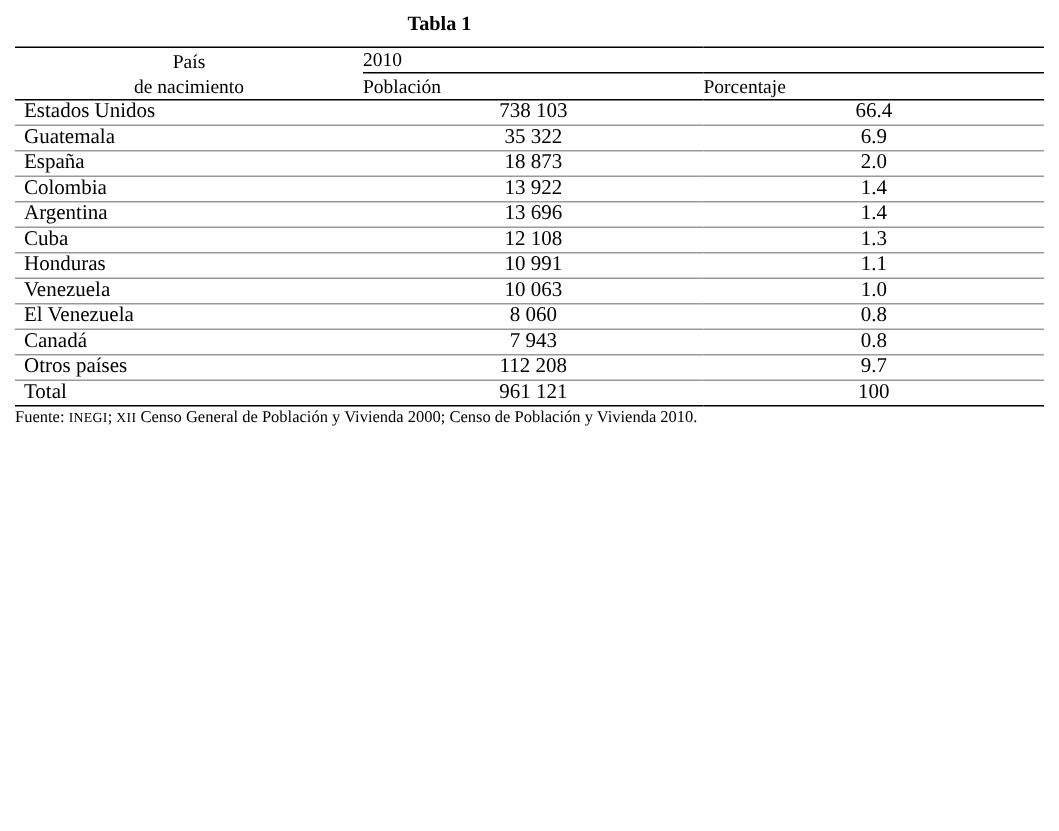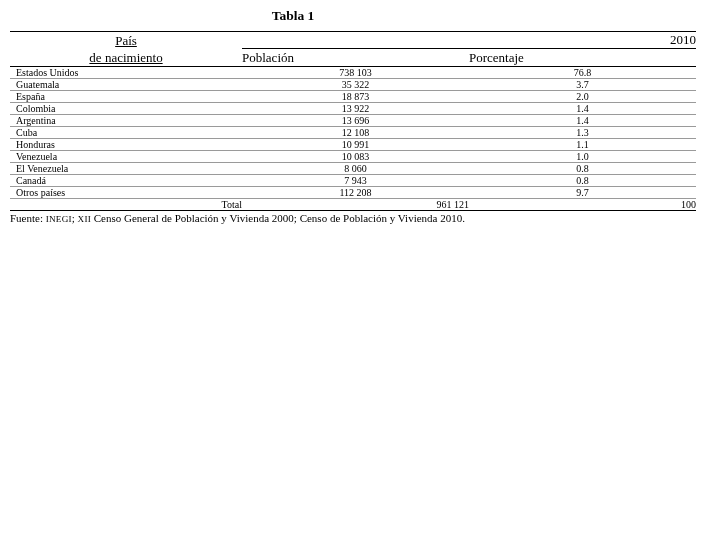--- a/index.html
+++ b/index.html
@@ -45,52 +45,50 @@
   .col-pob  { width: 227px; }
   .col-por  { width: 227px; }
 
   .hdr-pais {
     text-align: center;
     font-weight: bold;
     font-size: 13px;
     line-height: 17px;
     vertical-align: middle;
     padding: 8px 0 8px 0;
-    text-decoration: underline;
   }
   .hdr-2010 {
-    text-align: right;
+    text-align: left;
     font-weight: bold;
     font-size: 13px;
     padding: 9px 0 6px 0;
     border-bottom: 0.9px solid #000;
   }
   .hdr-sub {
     font-weight: bold;
     font-size: 13px;
     padding: 6px 0 7px 0;
   }
   .thinline td {
     border-top: 0.9px solid #000;
   }
   .row td {
-    font-size: 10px;
+    font-size: 14px;
     padding: 7px 0 7px 0;
     border-bottom: 0.7px solid #9a9a9a;
   }
   .row td.country {
     text-align: left;
     padding-left: 6px;
   }
   .row td.num {
     text-align: center;
   }
   .row.last td {
     border-bottom: none;
-    text-align: right;
   }
   .bottom-rule td {
     border-top: 1.6px solid #000;
   }
   .source {
     font-size: 11px;
     padding: 6px 0 0 6px;
     line-height: 14px;
   }
   .sc {
@@ -133,26 +131,26 @@
       </tr>
       <tr class="thinline">
         <td class="spacer-cell"></td>
         <td class="spacer-cell"></td>
         <td class="spacer-cell"></td>
       </tr>
 
       <tr class="row">
         <td class="country">Estados Unidos</td>
         <td class="num">738 103</td>
-        <td class="num">76.8</td>
+        <td class="num">66.4</td>
       </tr>
       <tr class="row">
         <td class="country">Guatemala</td>
         <td class="num">35 322</td>
-        <td class="num">3.7</td>
+        <td class="num">6.9</td>
       </tr>
       <tr class="row">
         <td class="country">España</td>
         <td class="num">18 873</td>
         <td class="num">2.0</td>
       </tr>
       <tr class="row">
         <td class="country">Colombia</td>
         <td class="num">13 922</td>
         <td class="num">1.4</td>
@@ -167,21 +165,21 @@
         <td class="num">12 108</td>
         <td class="num">1.3</td>
       </tr>
       <tr class="row">
         <td class="country">Honduras</td>
         <td class="num">10 991</td>
         <td class="num">1.1</td>
       </tr>
       <tr class="row">
         <td class="country">Venezuela</td>
-        <td class="num">10 083</td>
+        <td class="num">10 063</td>
         <td class="num">1.0</td>
       </tr>
       <tr class="row">
         <td class="country">El Venezuela</td>
         <td class="num">8 060</td>
         <td class="num">0.8</td>
       </tr>
       <tr class="row">
         <td class="country">Canadá</td>
         <td class="num">7 943</td>

